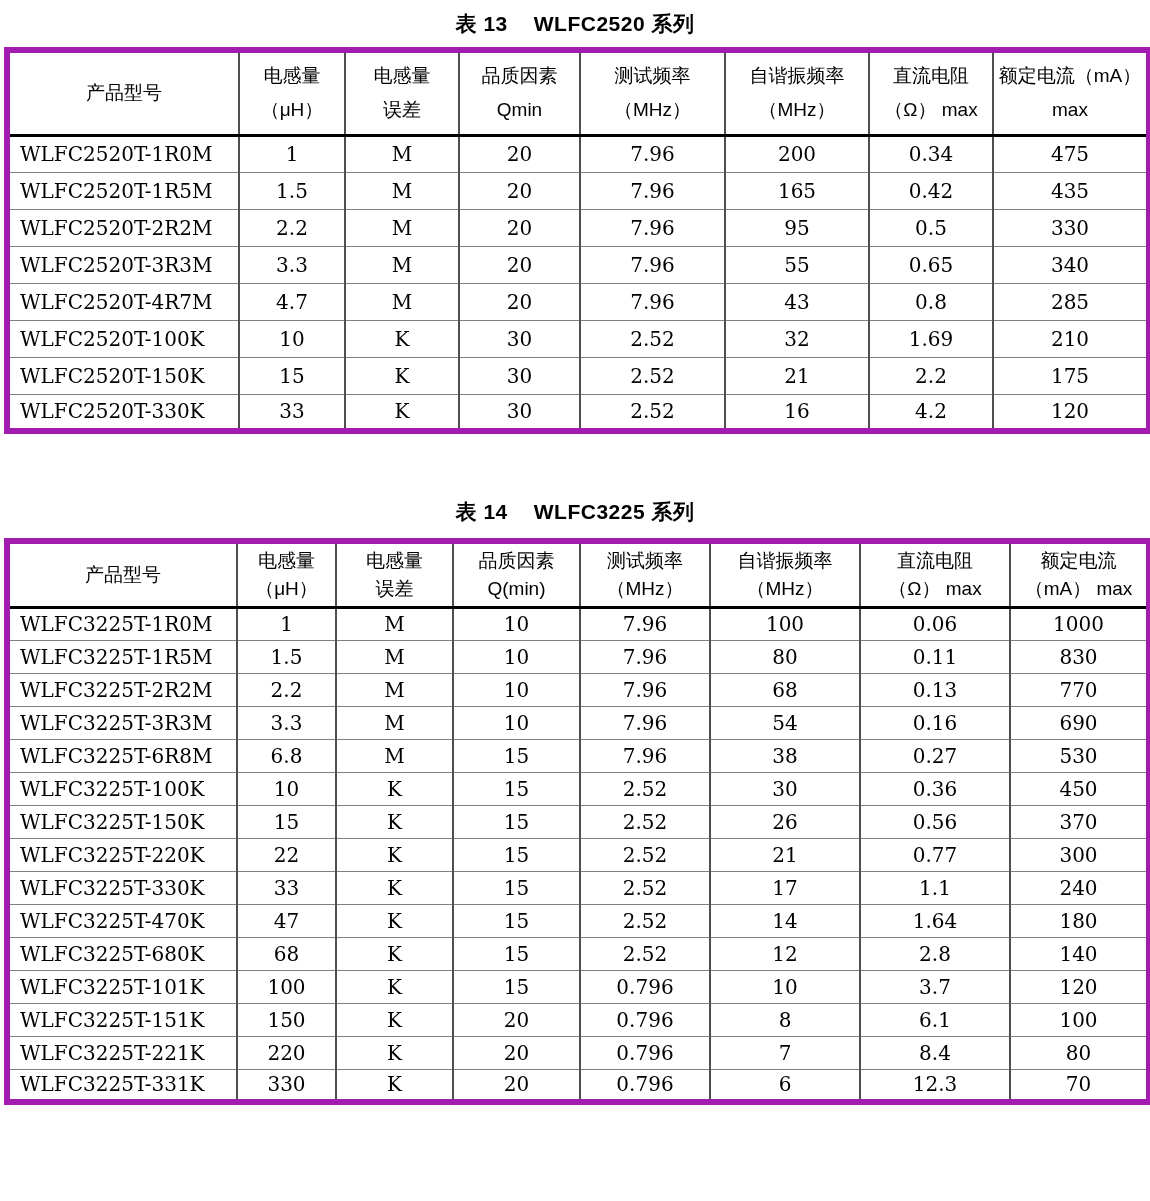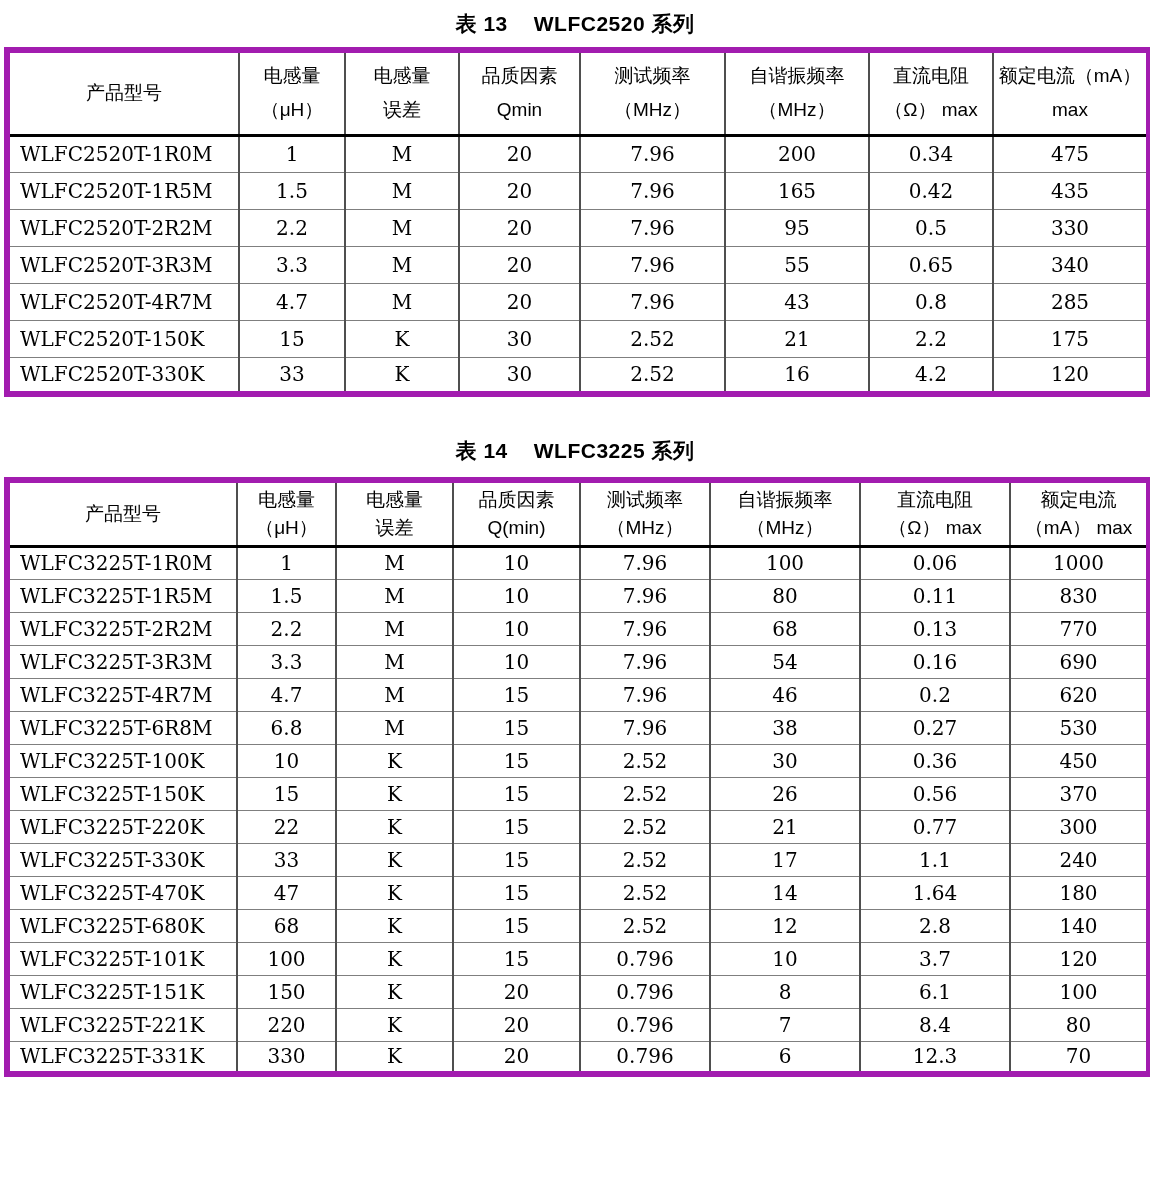--- a/index.html
+++ b/index.html
@@ -19,21 +19,21 @@
     text-align: center;
     font-weight: bold;
     font-size: 21px;
     letter-spacing: 0.5px;
     font-family: "Liberation Sans", sans-serif;
   }
   .table-title .series {
     margin-left: 26px;
   }
   .title-1 { margin: 2px 0 9px 0; }
-  .title-2 { margin: 40px 0 12px 0; }
+  .title-2 { margin: 64px 0 12px 0; }
 
   table.spec {
     border-collapse: collapse;
     table-layout: fixed;
     width: 1142px;
     border: 6px solid #a21caf;
   }
   table.spec th, table.spec td {
     border-left: 2px solid #4f4f4f;
     border-right: 2px solid #4f4f4f;
@@ -167,20 +167,30 @@
           <td class="model-cell">WLFC2520T-4R7M</td>
           <td>4.7</td>
           <td>M</td>
           <td>20</td>
           <td>7.96</td>
           <td>43</td>
           <td>0.8</td>
           <td>285</td>
         </tr>
         <tr>
+          <td class="model-cell">WLFC2520T-100K</td>
+          <td>10</td>
+          <td>K</td>
+          <td>30</td>
+          <td>2.52</td>
+          <td>32</td>
+          <td>1.69</td>
+          <td>210</td>
+        </tr>
+        <tr>
           <td class="model-cell">WLFC2520T-150K</td>
           <td>15</td>
           <td>K</td>
           <td>30</td>
           <td>2.52</td>
           <td>21</td>
           <td>2.2</td>
           <td>175</td>
         </tr>
         <tr>
@@ -280,30 +290,20 @@
           <td class="model-cell">WLFC3225T-3R3M</td>
           <td>3.3</td>
           <td>M</td>
           <td>10</td>
           <td>7.96</td>
           <td>54</td>
           <td>0.16</td>
           <td>690</td>
         </tr>
         <tr>
-          <td class="model-cell">WLFC3225T-4R7M</td>
-          <td>4.7</td>
-          <td>M</td>
-          <td>15</td>
-          <td>7.96</td>
-          <td>46</td>
-          <td>0.2</td>
-          <td>620</td>
-        </tr>
-        <tr>
           <td class="model-cell">WLFC3225T-6R8M</td>
           <td>6.8</td>
           <td>M</td>
           <td>15</td>
           <td>7.96</td>
           <td>38</td>
           <td>0.27</td>
           <td>530</td>
         </tr>
         <tr>

